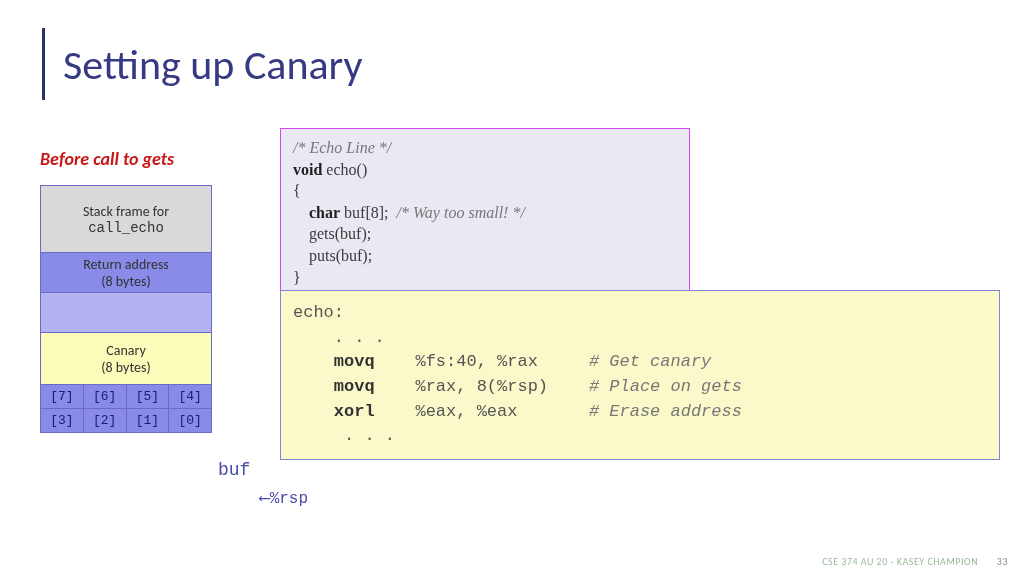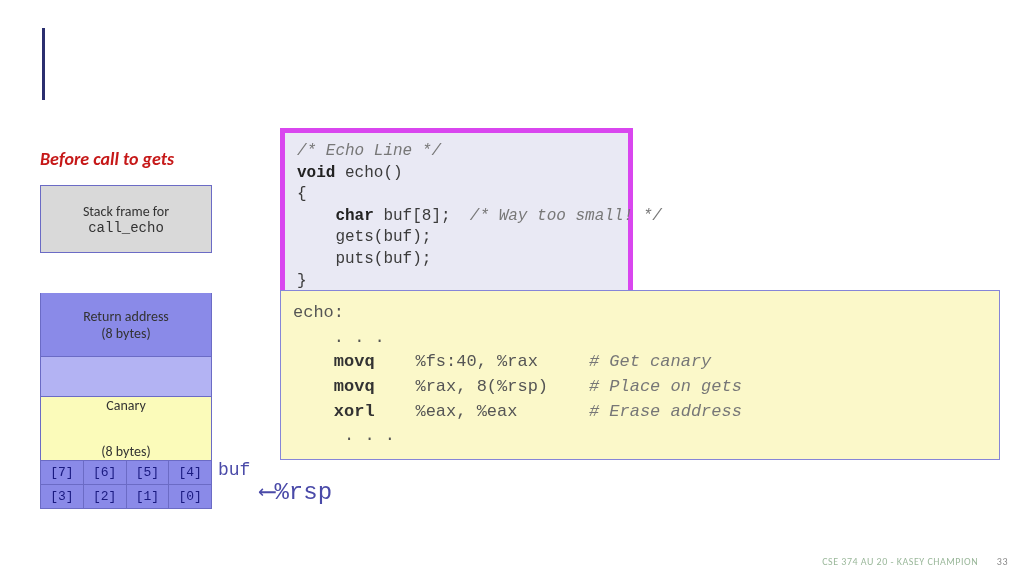--- a/index.html
+++ b/index.html
@@ -48,23 +48,23 @@
     border: 1px solid #6b6bc5;
     text-align: center;
     font-size: 14px;
     color: #333;
     display: flex;
     flex-direction: column;
     justify-content: center;
     align-items: center;
   }
   .sf   { background:#d9d9d9; height:68px; }
-  .ret  { background:#8a8ae8; height:64px; border-top: none; margin-top: 40px; }
+  .ret  { background:#8a8ae8; height:40px; border-top: none; }
   .gap  { background:#b3b3f3; height:40px; border-top: none; }
-  .can  { background:#fbfbba; height:64px; border-top: none; justify-content: space-between; }
+  .can  { background:#fbfbba; height:52px; border-top: none; }
   .bufrow { display:flex; border-top:none; }
   .bufrow .bc {
     flex:1;
     background:#8a8ae8;
     border:1px solid #6b6bc5;
     border-top:none;
     font-family:'Courier New', monospace;
     font-size:13px;
     color:#1a1a80;
     text-align:center;
@@ -77,35 +77,35 @@
   .buf-label {
     position:absolute;
     top: 460px;
     left: 218px;
     font-family:'Courier New', monospace;
     font-size:18px;
     color:#4a4aa8;
   }
   .rsp-arrow {
     position:absolute;
-    top: 477px;
+    top: 488px;
     left: 260px;
     font-family:'Courier New', monospace;
-    font-size:24px;
+    font-size:16px;
     color:#4a4aa8;
   }
   .code-c {
     position:absolute;
     top:128px;
     left:280px;
-    width:353px;
+    width:410px;
     background:#e9e9f4;
-    border:5px solid #d946ef;
+    border:1px solid #d946ef;
     padding:8px 12px;
-    font-family:Liberation Mono, monospace;
+    font-family:Liberation Serif, serif;
     font-size:16px;
     color:#3b3b3b;
     line-height:1.35;
     white-space:pre;
   }
   .code-asm {
     position:absolute;
     top:290px;
     left:280px;
     width:720px;
@@ -129,20 +129,21 @@
     color:#9bb89b;
     letter-spacing:0.5px;
   }
   .footer .num { margin-left:16px; color:#888; }
 </style>
 </head>
 <body>
 
 <div class="title-row">
   <div class="title-bar"></div>
+  <div class="title-text">Setting up Canary</div>
 </div>
 
 <div class="subtitle">Before call to gets</div>
 
 <div class="stack">
   <div class="cell sf">
     <div>Stack frame for</div>
     <div class="mono">call_echo</div>
   </div>
   <div class="cell ret">

